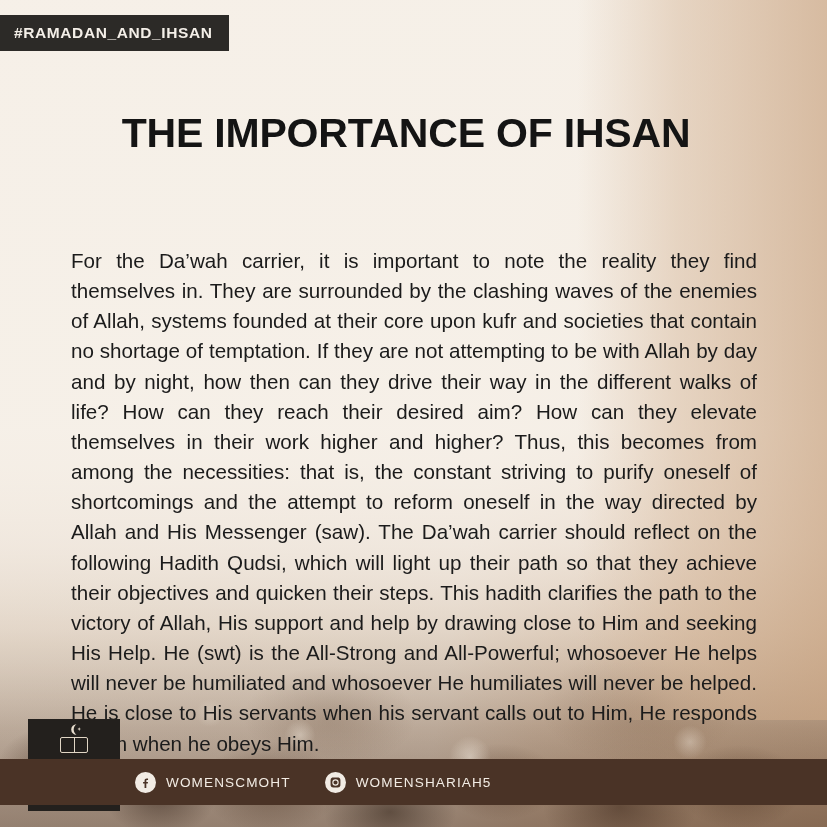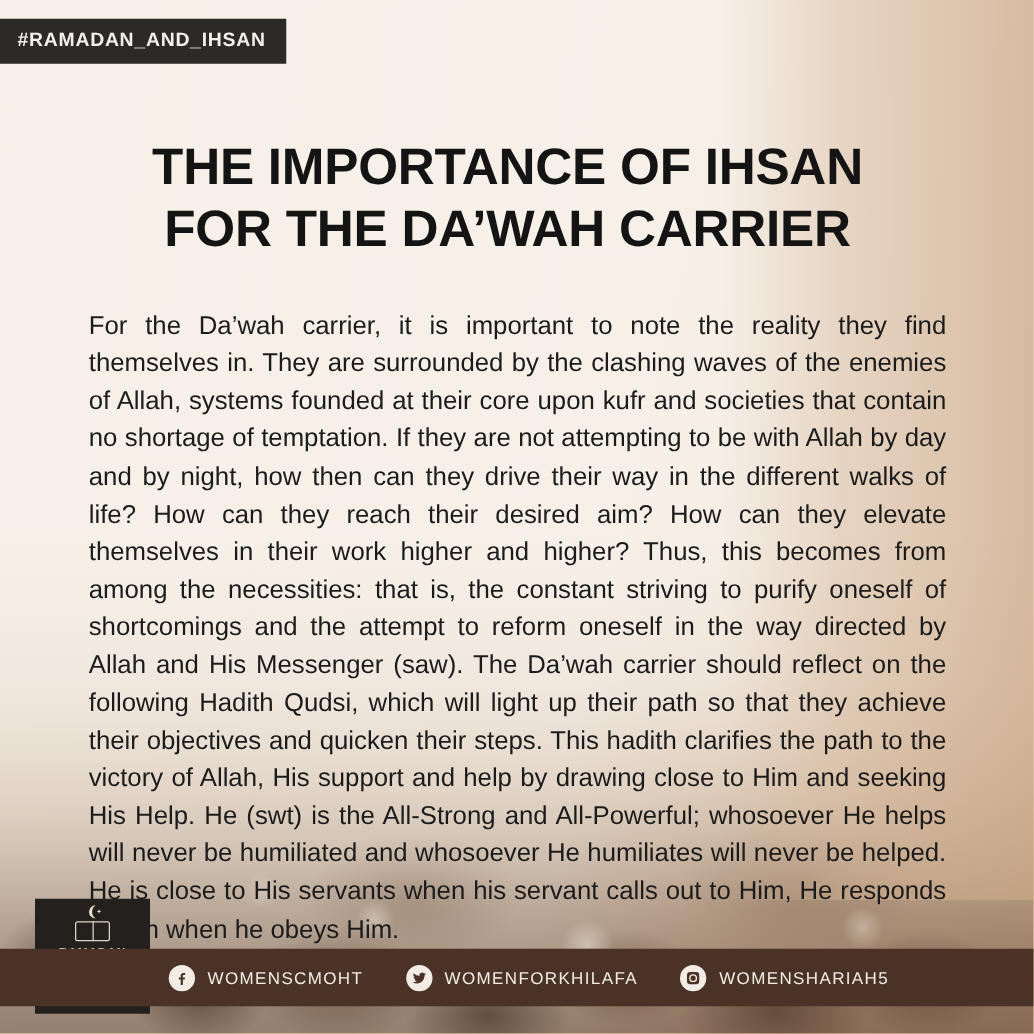--- a/index.html
+++ b/index.html
@@ -220,21 +220,20 @@
 
   <div class="bg-base"></div>
   <div class="bg-crowd"></div>
   <div class="bg-veil"></div>
   <div class="bg-rightwash"></div>
 
   <div class="hashtag">#RAMADAN_AND_IHSAN</div>
 
   <div class="title">
     <span class="line">THE IMPORTANCE OF IHSAN</span>
-    <span class="line">FOR THE DA’WAH CARRIER</span>
   </div>
 
   <div class="body-text">For the Da’wah carrier, it is important to note the reality they find themselves in. They are surrounded by the clashing waves of the enemies of Allah, systems founded at their core upon kufr and societies that contain no shortage of temptation. If they are not attempting to be with Allah by day and by night, how then can they drive their way in the different walks of life? How can they reach their desired aim? How can they elevate themselves in their work higher and higher? Thus, this becomes from among the necessities: that is, the constant striving to purify oneself of shortcomings and the attempt to reform oneself in the way directed by Allah and His Messenger (saw). The Da’wah carrier should reflect on the following Hadith Qudsi, which will light up their path so that they achieve their objectives and quicken their steps. This hadith clarifies the path to the victory of Allah, His support and help by drawing close to Him and seeking His Help. He (swt) is the All-Strong and All-Powerful; whosoever He helps will never be humiliated and whosoever He humiliates will never be helped. He is close to His servants when his servant calls out to Him, He responds to him when he obeys Him.</div>
 
   <div class="logo">
     <div class="moon" style="font-size:0;">
       <svg width="16" height="13" viewBox="0 0 16 13" aria-hidden="true">
           <path d="M10.5 1.2A5.3 5.3 0 1 0 10.5 11.8 6.4 6.4 0 0 1 10.5 1.2Z" fill="#e9dfd0"></path>
           <path d="M13.2 4.3l.5 1.3 1.3.5-1.3.5-.5 1.3-.5-1.3-1.3-.5 1.3-.5z" fill="#e9dfd0"></path>
         </svg>
@@ -251,28 +250,20 @@
 
     <div class="social">
       <span class="glyph">
         <svg width="13" height="13" viewBox="0 0 24 24" aria-hidden="true">
             <path fill="#4a3326" d="M13.5 22v-8h2.7l.4-3.1h-3.1V8.9c0-.9.25-1.5 1.55-1.5H16.7V4.6c-.29-.04-1.27-.12-2.42-.12-2.4 0-4.03 1.46-4.03 4.15v2.27H7.5V14h2.75v8z"></path>
           </svg>
       </span>
       <span class="handle">WOMENSCMOHT</span>
     </div>
 
-    <div class="social">
-      <span class="glyph">
-        <svg width="13" height="13" viewBox="0 0 24 24" aria-hidden="true">
-            <path fill="#4a3326" d="M22 5.9c-.7.32-1.5.54-2.3.64a4 4 0 0 0 1.76-2.2c-.78.46-1.64.8-2.55.98a4 4 0 0 0-6.9 3.65A11.4 11.4 0 0 1 3.8 4.7a4 4 0 0 0 1.24 5.35c-.65-.02-1.26-.2-1.8-.5v.05a4 4 0 0 0 3.22 3.93c-.6.17-1.23.19-1.84.07a4 4 0 0 0 3.74 2.78A8.05 8.05 0 0 1 2 18.06 11.35 11.35 0 0 0 8.15 19.9c7.38 0 11.42-6.12 11.42-11.43l-.01-.52A8.1 8.1 0 0 0 22 5.9z"></path>
-          </svg>
-      </span>
-      <span class="handle">WOMENFORKHILAFA</span>
-    </div>
 
     <div class="social">
       <span class="glyph">
         <svg width="13" height="13" viewBox="0 0 24 24" aria-hidden="true">
             <path fill="#4a3326" d="M12 2.9c2.96 0 3.31.01 4.48.06 1.08.05 1.67.23 2.06.38.52.2.89.44 1.28.83.39.39.63.76.83 1.28.15.39.33.98.38 2.06.05 1.17.06 1.52.06 4.48s-.01 3.31-.06 4.48c-.05 1.08-.23 1.67-.38 2.06-.2.52-.44.89-.83 1.28-.39.39-.76.63-1.28.83-.39.15-.98.33-2.06.38-1.17.05-1.52.06-4.48.06s-3.31-.01-4.48-.06c-1.08-.05-1.67-.23-2.06-.38a3.5 3.5 0 0 1-1.28-.83 3.5 3.5 0 0 1-.83-1.28c-.15-.39-.33-.98-.38-2.06C2.91 15.31 2.9 14.96 2.9 12s.01-3.31.06-4.48c.05-1.08.23-1.67.38-2.06.2-.52.44-.89.83-1.28.39-.39.76-.63 1.28-.83.39-.15.98-.33 2.06-.38C8.69 2.91 9.04 2.9 12 2.9zm0 3.2a5.9 5.9 0 1 0 0 11.8 5.9 5.9 0 0 0 0-11.8zm0 9.73a3.83 3.83 0 1 1 0-7.66 3.83 3.83 0 0 1 0 7.66zm7.5-9.96a1.38 1.38 0 1 1-2.76 0 1.38 1.38 0 0 1 2.76 0z"></path>
           </svg>
       </span>
       <span class="handle">WOMENSHARIAH5</span>
     </div>
 

